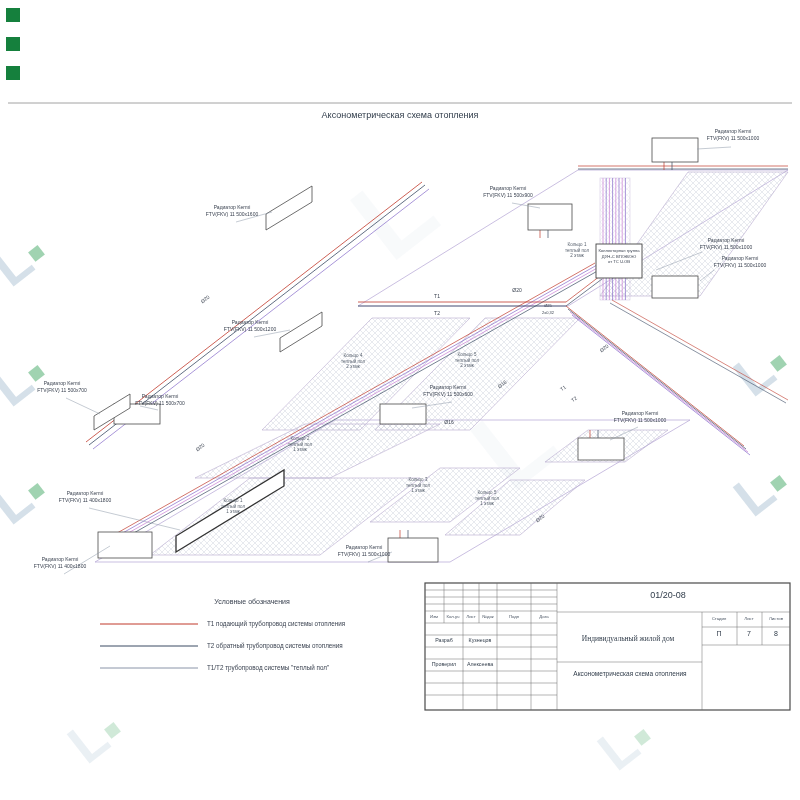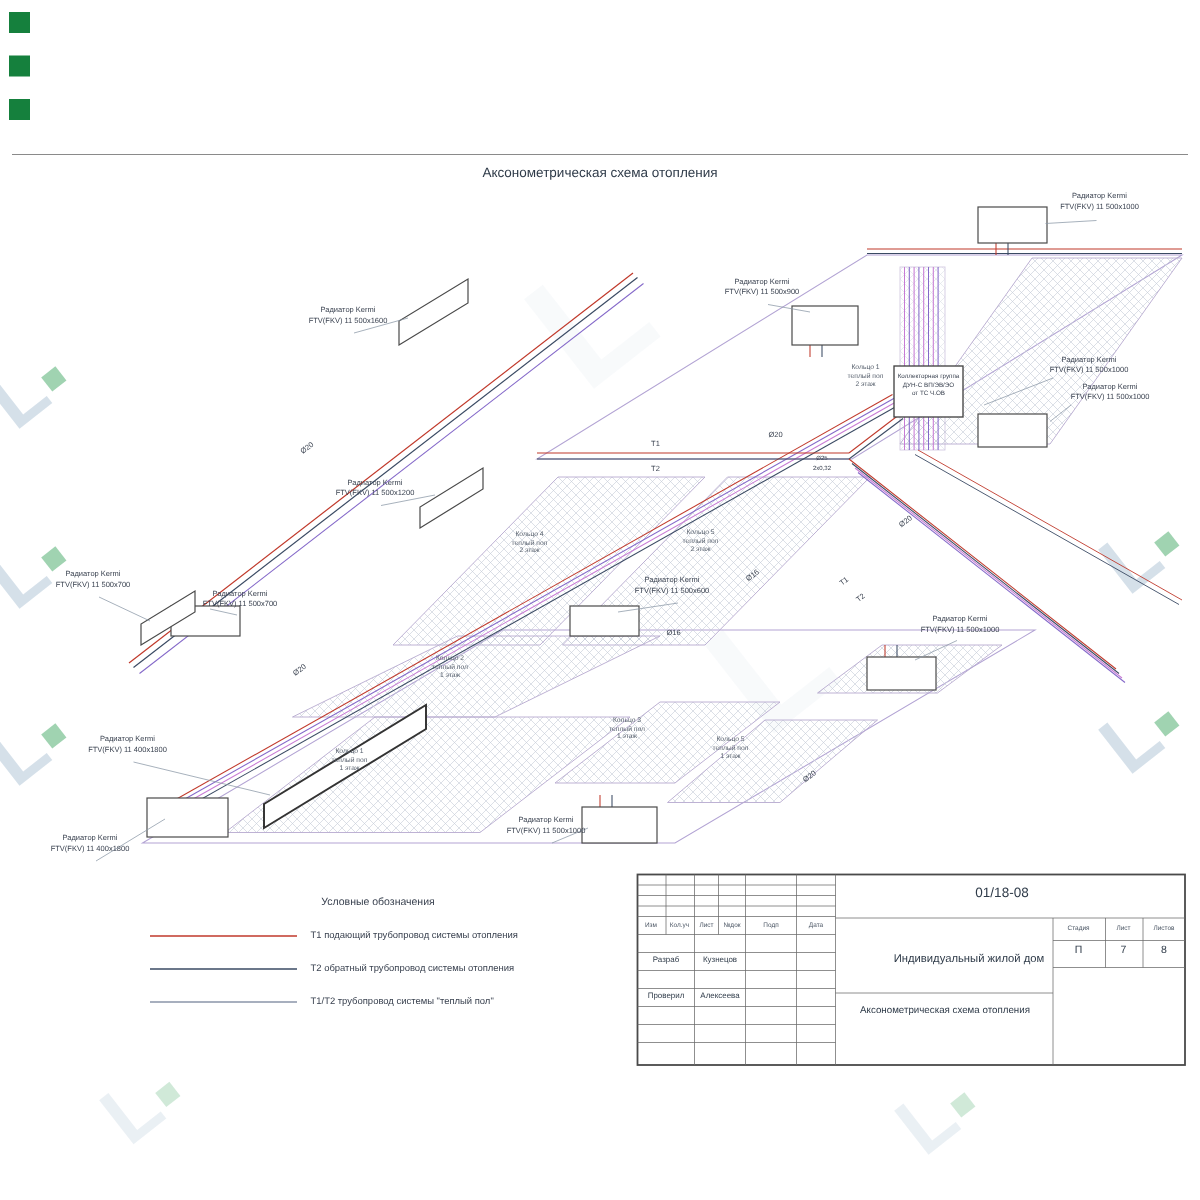--- a/index.html
+++ b/index.html
@@ -313,22 +313,22 @@
   <div class="plbl rot" style="left:563px;top:388px;">Т1</div>
   <div class="plbl rot" style="left:574px;top:399px;">Т2</div>
   <div class="plbl tiny" style="left:548px;top:305px;">Ø25</div>
   <div class="plbl tiny" style="left:548px;top:312px;">2x0,32</div>
 
   <div class="lg-title" style="left:252px;top:598px;">Условные обозначения</div>
   <div class="lg-item" style="left:207px;top:620px;">Т1 подающий трубопровод системы отопления</div>
   <div class="lg-item" style="left:207px;top:642px;">Т2 обратный трубопровод системы отопления</div>
   <div class="lg-item" style="left:207px;top:664px;">Т1/Т2 трубопровод системы "теплый пол"</div>
 
-  <div class="tbc tb-doc" style="left:668px;top:590px;">01/18-08</div>
-  <div class="tbc tb-name" style="left:646px;top:634px;">Индивидуальный жилой дом</div>
+  <div class="tbc tb-doc" style="left:668px;top:590px;">01/20-08</div>
+  <div class="tbc tb-name" style="left:628px;top:634px;font-family:Liberation Serif, serif;">Индивидуальный жилой дом</div>
   <div class="tbc tb-draw" style="left:630px;top:670px;">Аксонометрическая схема отопления</div>
 
   <div class="tbc tb-h" style="left:434px;top:614px;">Изм</div>
   <div class="tbc tb-h" style="left:453px;top:614px;">Кол.уч</div>
   <div class="tbc tb-h" style="left:471px;top:614px;">Лист</div>
   <div class="tbc tb-h" style="left:488px;top:614px;">№док</div>
   <div class="tbc tb-h" style="left:514px;top:614px;">Подп</div>
   <div class="tbc tb-h" style="left:544px;top:614px;">Дата</div>
 
   <div class="tbc tb-sig" style="left:444px;top:637px;">Разраб</div>

